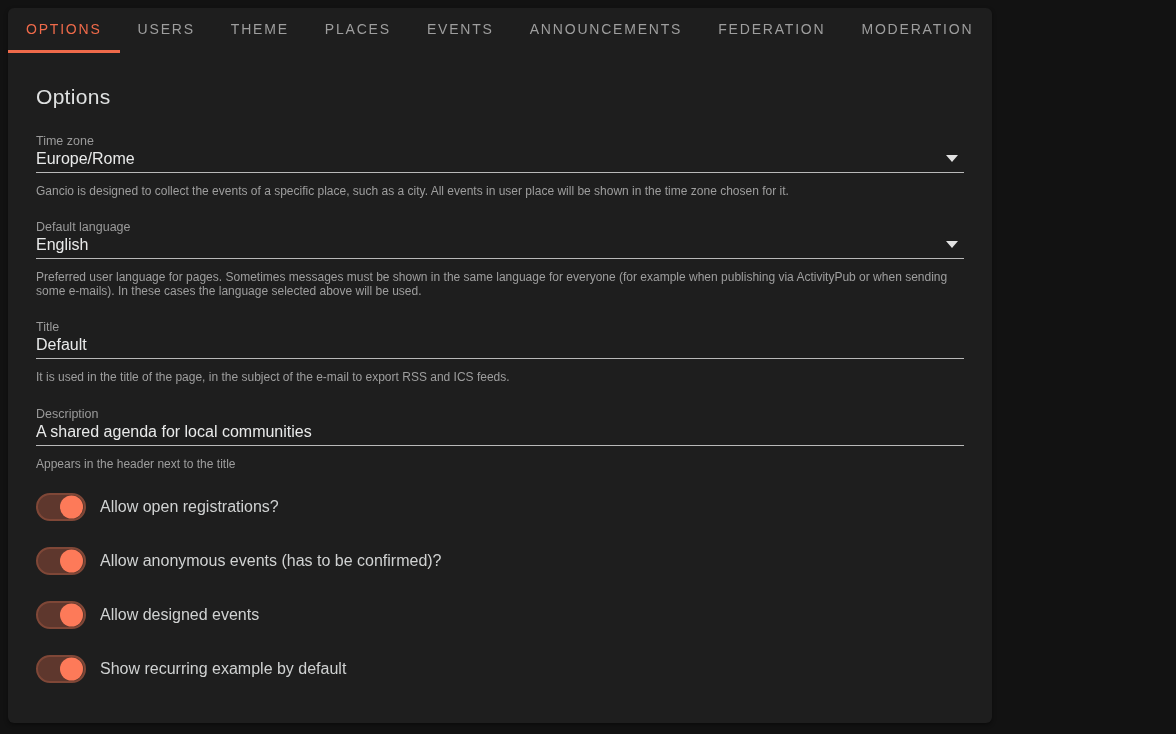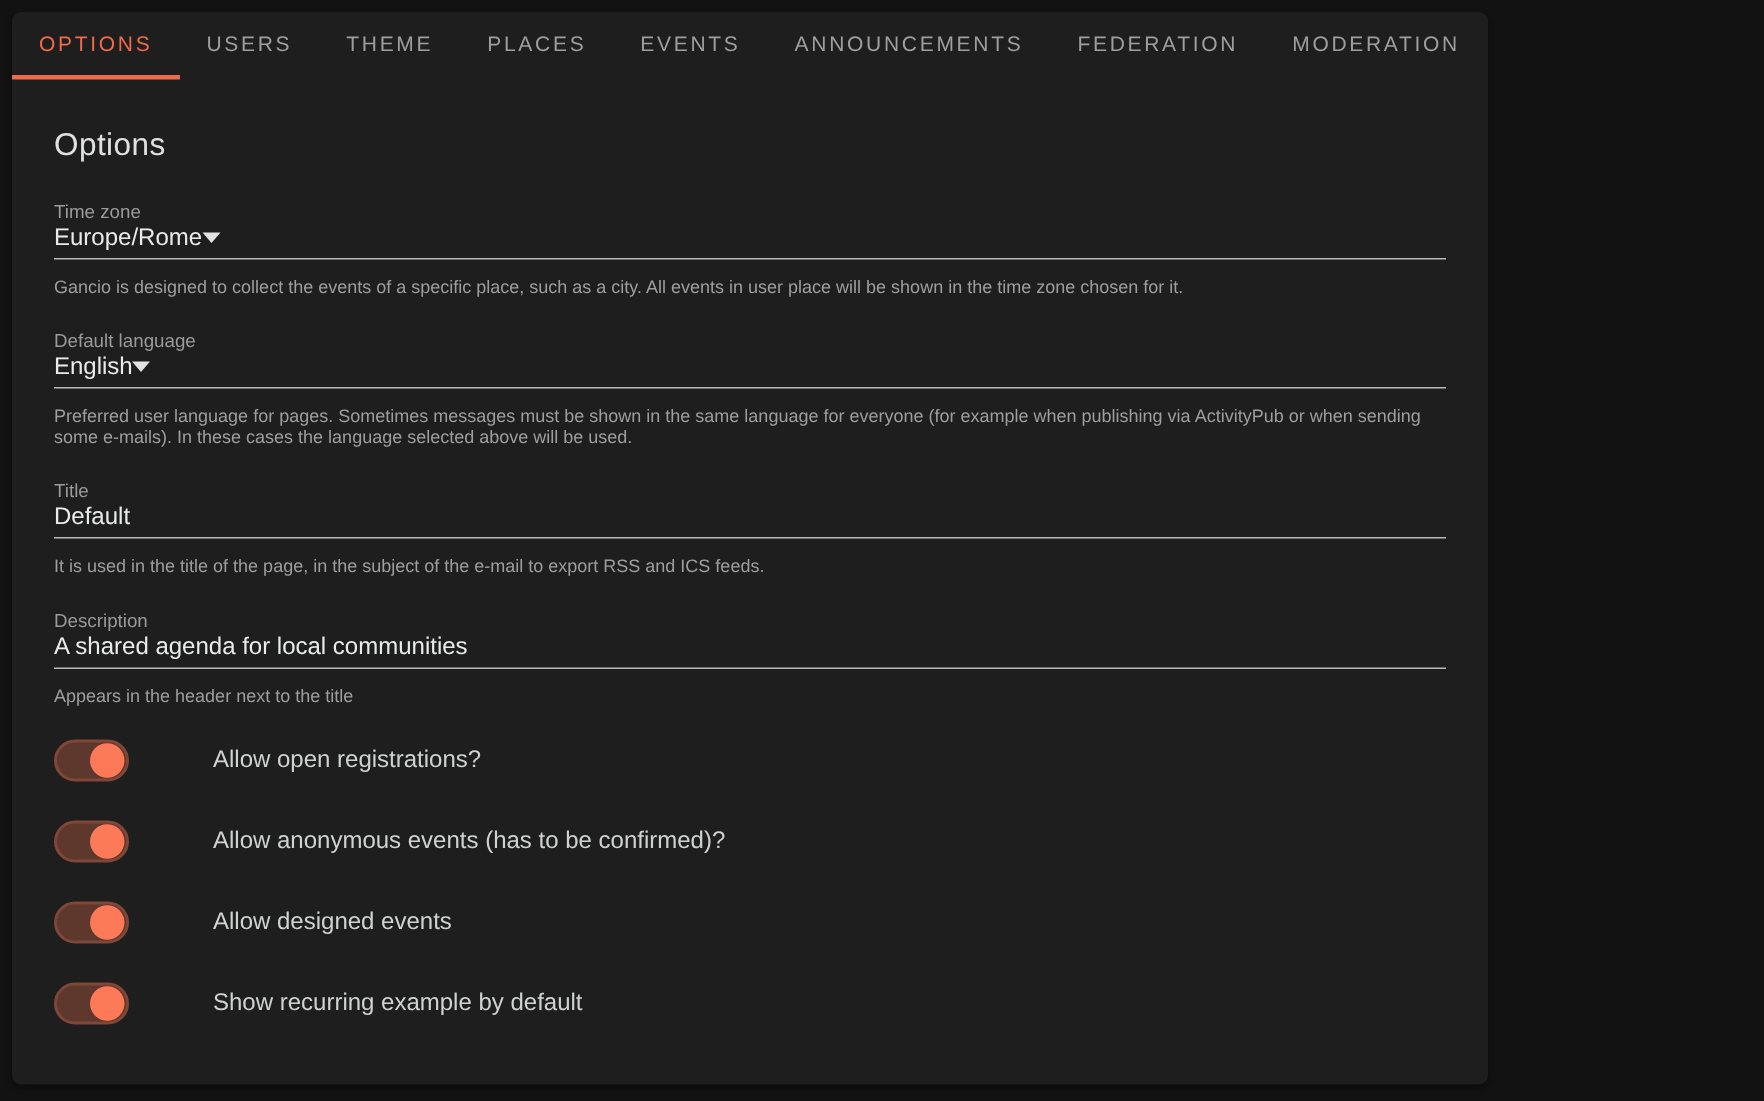--- a/index.html
+++ b/index.html
@@ -70,20 +70,21 @@
   }
   .field{margin-bottom:22px;}
   .f-label{
     display:block;
     font-size:12.5px;
     color:var(--label);
     line-height:14px;
   }
   .f-row{
     display:flex;
+    justify-content:space-between;
     align-items:center;
     margin-top:2px;
     padding-bottom:5px;
     border-bottom:1px solid var(--underline);
     cursor:pointer;
   }
   .f-value{
     font-size:16px;
     line-height:17px;
     color:var(--value);
@@ -101,21 +102,20 @@
     line-height:1.12;
     color:var(--hint);
   }
   
   .toggles{margin-top:18px;}
   .toggle-row{
     display:flex;
     align-items:center;
     height:28px;
     margin-bottom:26px;
-    gap:42px;
   }
   .switch{
     position:relative;
     width:50px;
     height:28px;
     border-radius:14px;
     background:var(--toggle-track);
     border:2px solid var(--toggle-border);
     cursor:pointer;
     flex:0 0 auto;

